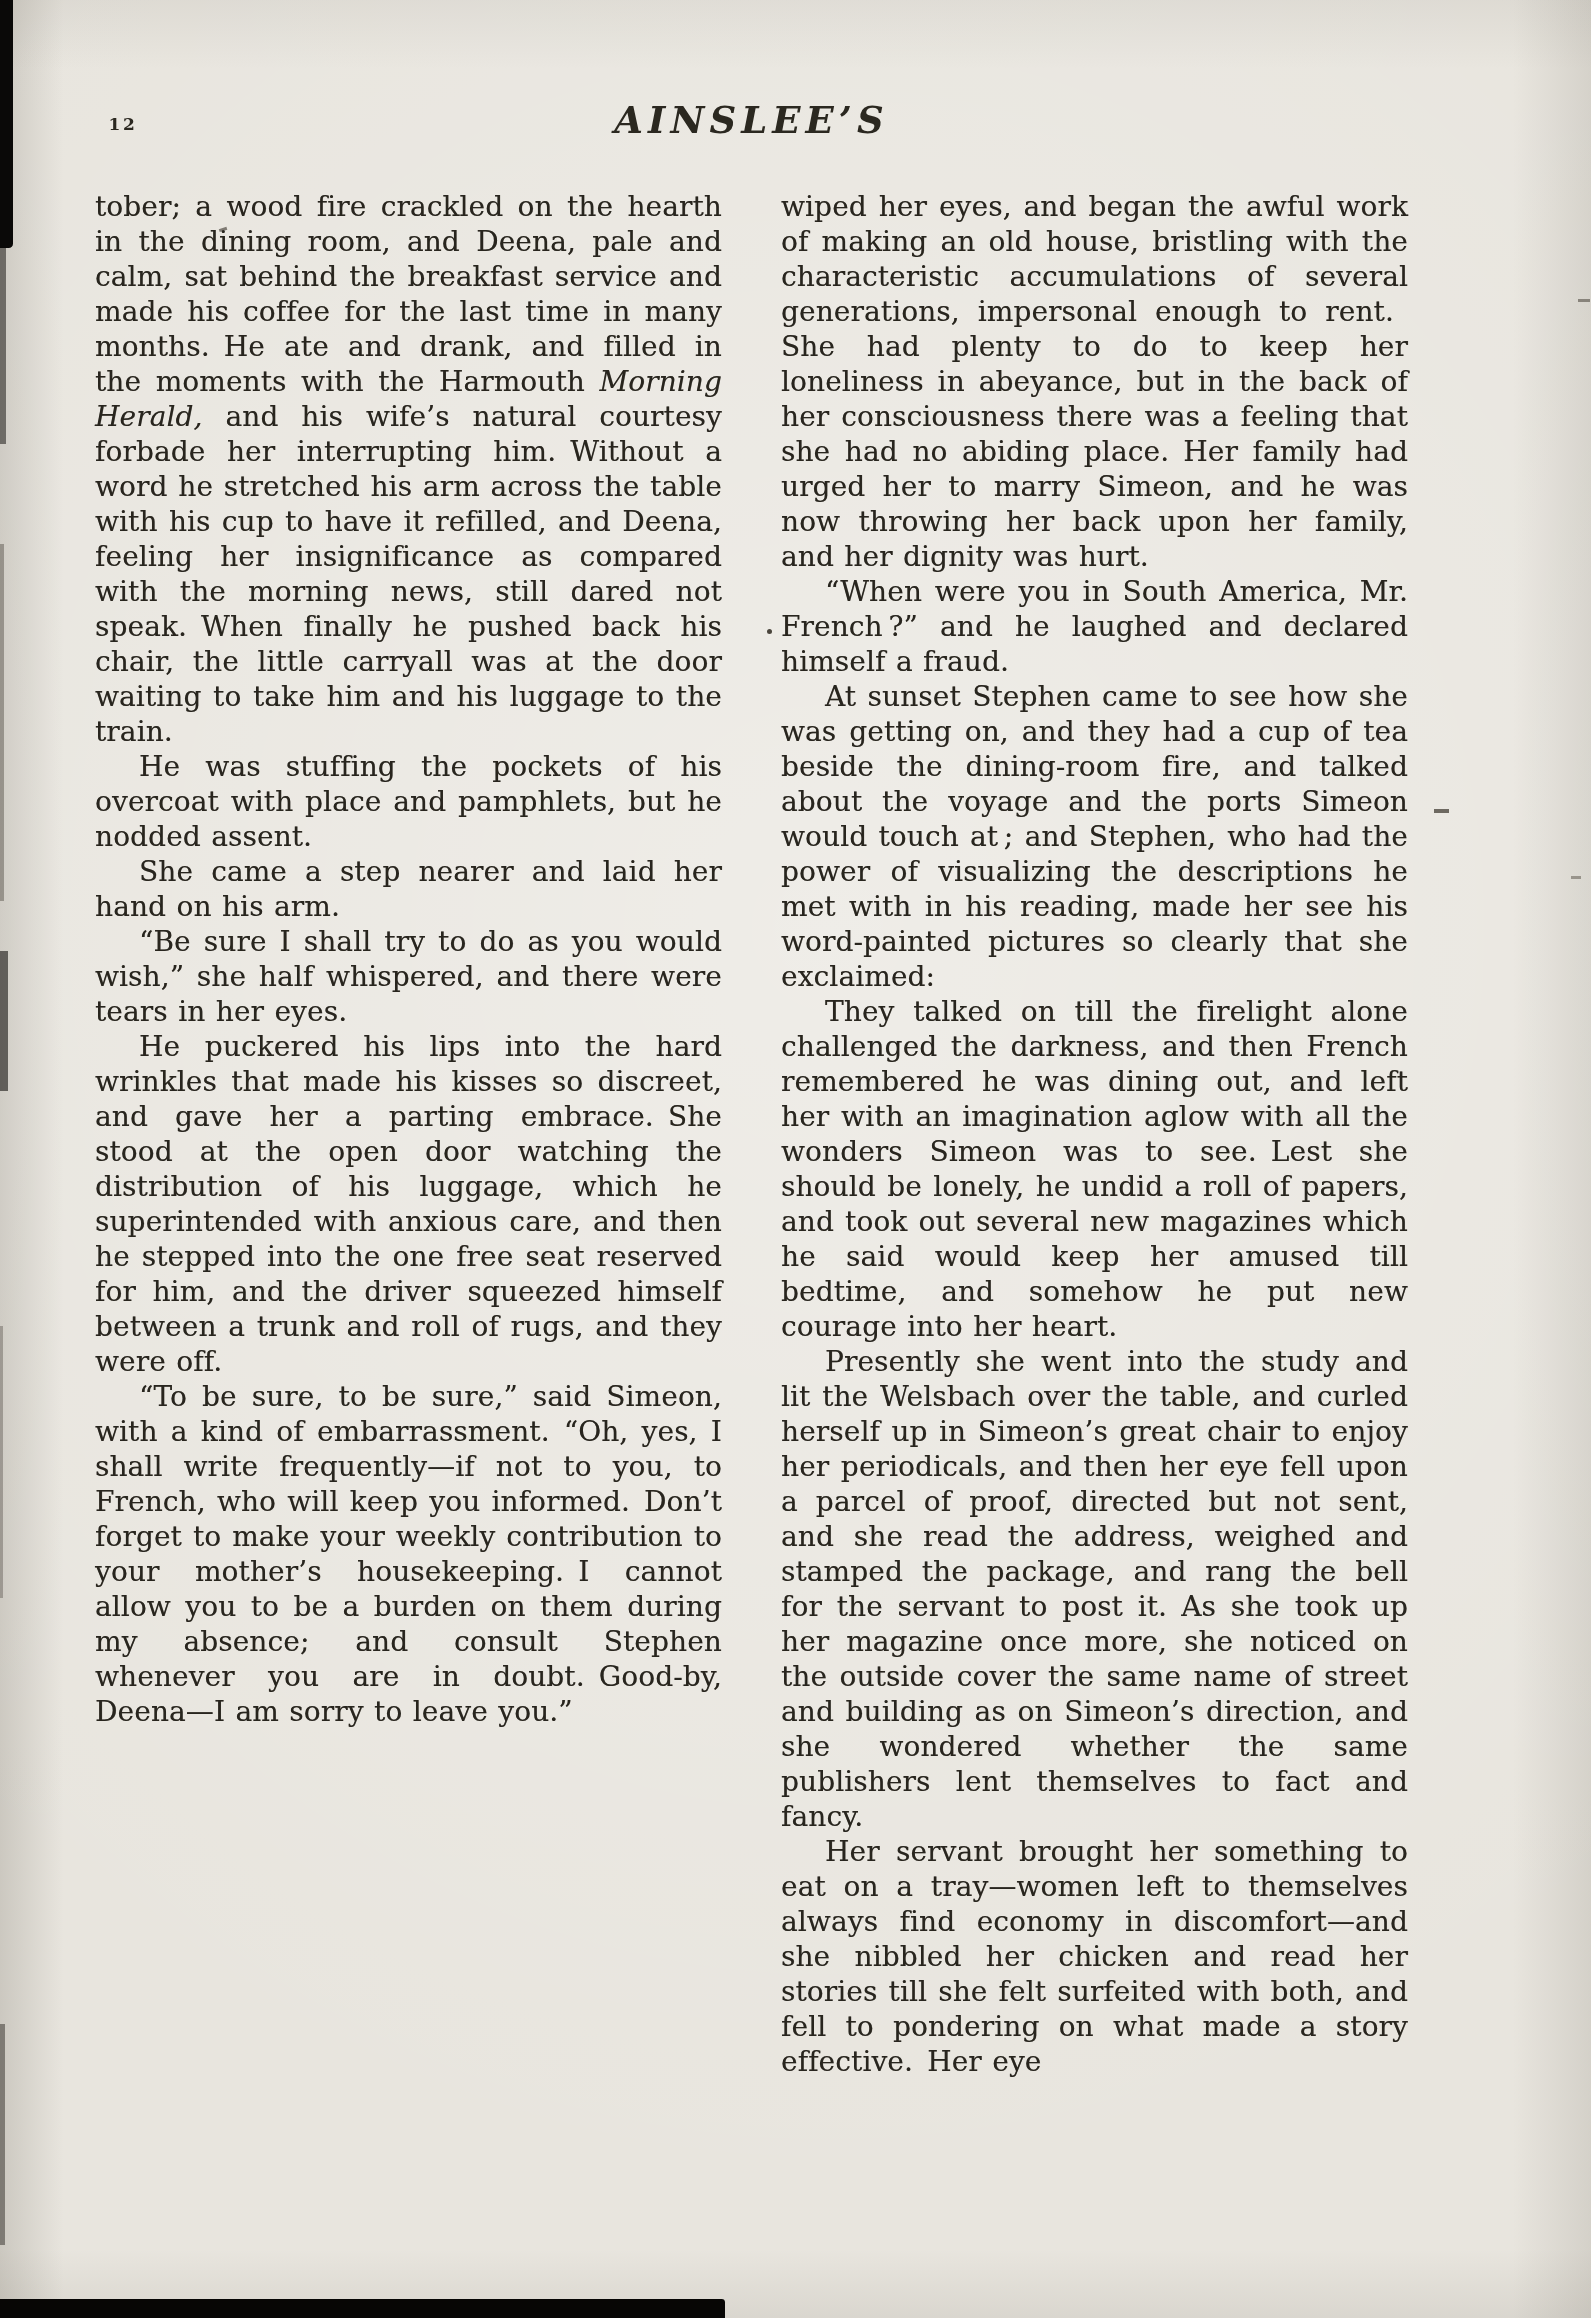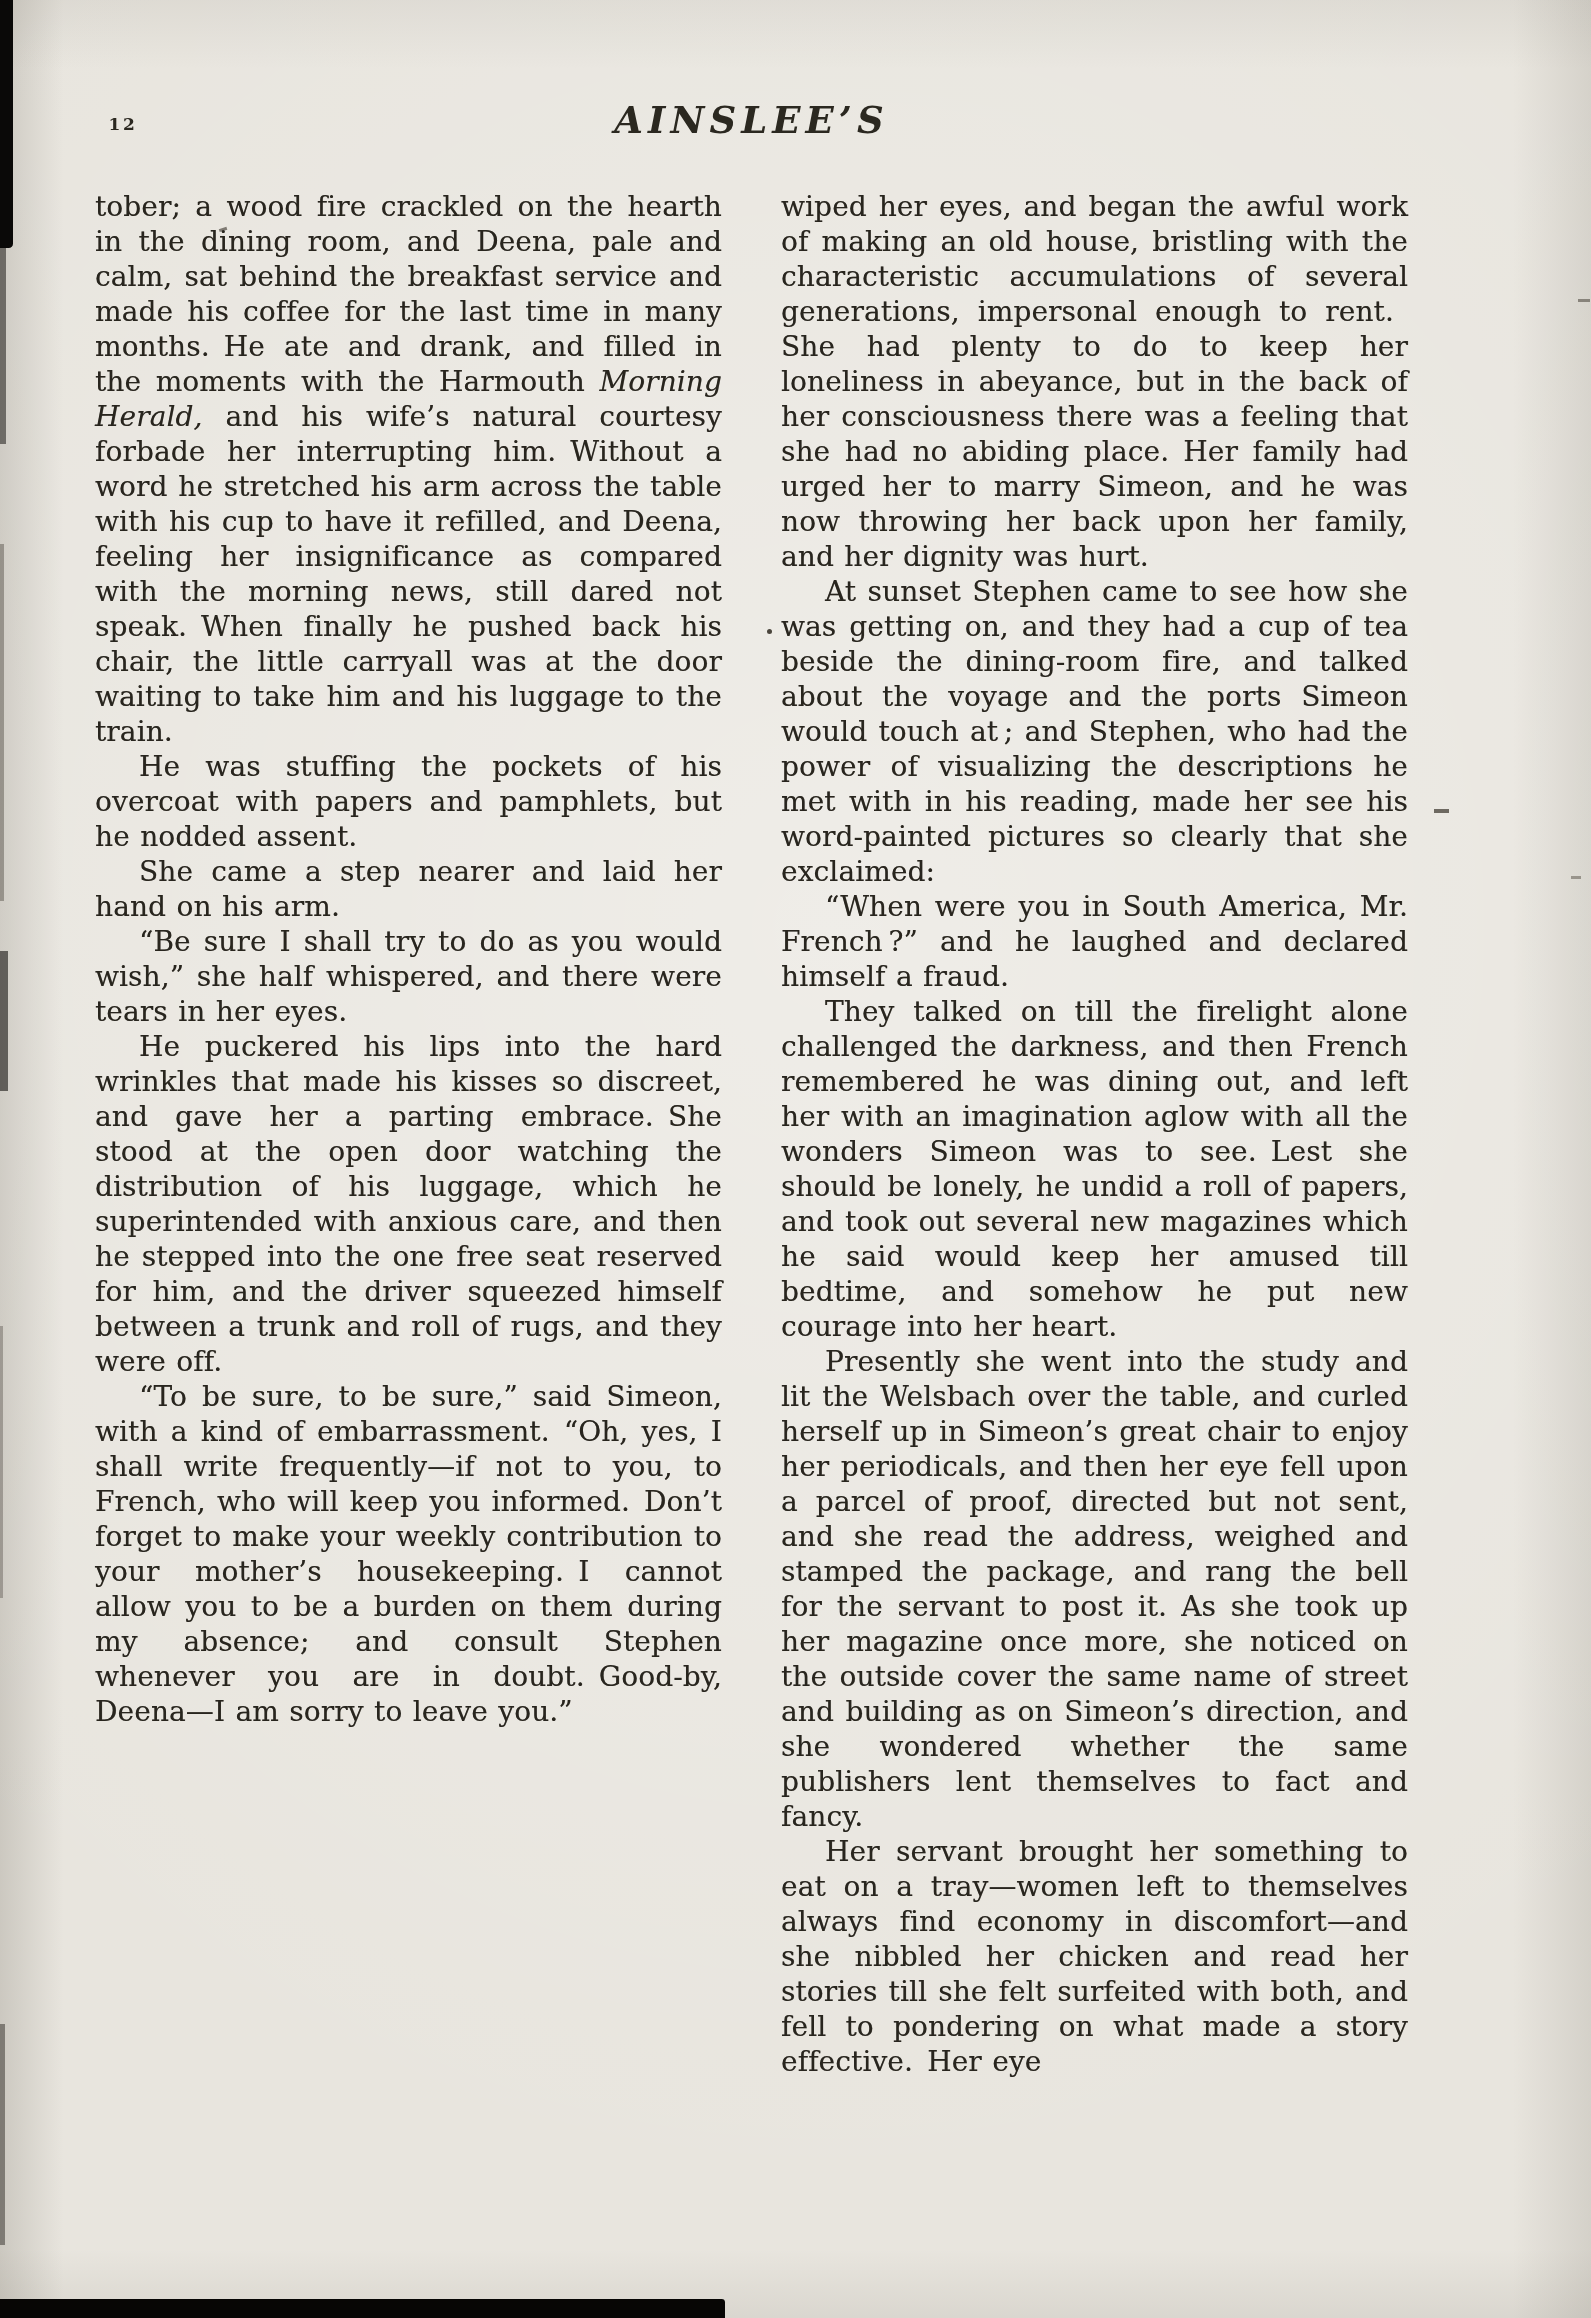--- a/index.html
+++ b/index.html
@@ -111,31 +111,31 @@
 
   <div class="header">
     <span class="page-number">12</span>
     <span class="running-title">AINSLEE’S</span>
   </div>
 
   <div class="columns">
 
     <div class="col">
       <p class="cont"><span>tober; a wood fire crackled on the hearth in the dining room, and Deena, pale and calm, sat behind the breakfast service and made his coffee for the last time in many months. He ate and drank, and filled in the moments with the Harmouth </span><span class="ital">Morning Herald,</span><span> and his wife’s natural courtesy forbade her interrupting him. Without a word he stretched his arm across the table with his cup to have it refilled, and Deena, feeling her insignificance as compared with the morning news, still dared not speak. When finally he pushed back his chair, the little carryall was at the door waiting to take him and his luggage to the train.</span></p>
-      <p>He was stuffing the pockets of his overcoat with papers and pamphlets, but he nodded assent.</p>
+      <p>He was stuffing the pockets of his overcoat with place and pamphlets, but he nodded assent.</p>
       <p>She came a step nearer and laid her hand on his arm.</p>
       <p>“Be sure I shall try to do as you would wish,” she half whispered, and there were tears in her eyes.</p>
       <p>He puckered his lips into the hard wrinkles that made his kisses so discreet, and gave her a parting embrace. She stood at the open door watching the distribution of his luggage, which he superintended with anxious care, and then he stepped into the one free seat reserved for him, and the driver squeezed himself between a trunk and roll of rugs, and they were off.</p>
       <p>“To be sure, to be sure,” said Simeon, with a kind of embarrassment. “Oh, yes, I shall write frequently—if not to you, to French, who will keep you informed. Don’t forget to make your weekly contribution to your mother’s housekeeping. I cannot allow you to be a burden on them during my absence; and consult Stephen whenever you are in doubt. Good-by, Deena—I am sorry to leave you.”</p>
     </div>
 
     <div class="col">
       <p class="cont">wiped her eyes, and began the awful work of making an old house, bristling with the characteristic accumulations of several generations, impersonal enough to rent. She had plenty to do to keep her loneliness in abeyance, but in the back of her consciousness there was a feeling that she had no abiding place. Her family had urged her to marry Simeon, and he was now throwing her back upon her family, and her dignity was hurt.</p>
+      <p>“When were you in South America, Mr. French ?” and he laughed and declared himself a fraud.</p>
       <p>At sunset Stephen came to see how she was getting on, and they had a cup of tea beside the dining-room fire, and talked about the voyage and the ports Simeon would touch at ; and Stephen, who had the power of visualizing the descriptions he met with in his reading, made her see his word-painted pictures so clearly that she exclaimed:</p>
-      <p>“When were you in South America, Mr. French ?” and he laughed and declared himself a fraud.</p>
       <p>They talked on till the firelight alone challenged the darkness, and then French remembered he was dining out, and left her with an imagination aglow with all the wonders Simeon was to see. Lest she should be lonely, he undid a roll of papers, and took out several new magazines which he said would keep her amused till bedtime, and somehow he put new courage into her heart.</p>
       <p>Presently she went into the study and lit the Welsbach over the table, and curled herself up in Simeon’s great chair to enjoy her periodicals, and then her eye fell upon a parcel of proof, directed but not sent, and she read the address, weighed and stamped the package, and rang the bell for the servant to post it. As she took up her magazine once more, she noticed on the outside cover the same name of street and building as on Simeon’s direction, and she wondered whether the same publishers lent themselves to fact and fancy.</p>
       <p>Her servant brought her something to eat on a tray—women left to themselves always find economy in discomfort—and she nibbled her chicken and read her stories till she felt surfeited with both, and fell to pondering on what made a story effective. Her eye</p>
     </div>
 
   </div>
 
   <div class="artifact" id="art-strip-tl"></div>
   <div class="artifact" id="art-smudge-1"></div>
   <div class="artifact" id="art-smudge-2"></div>

